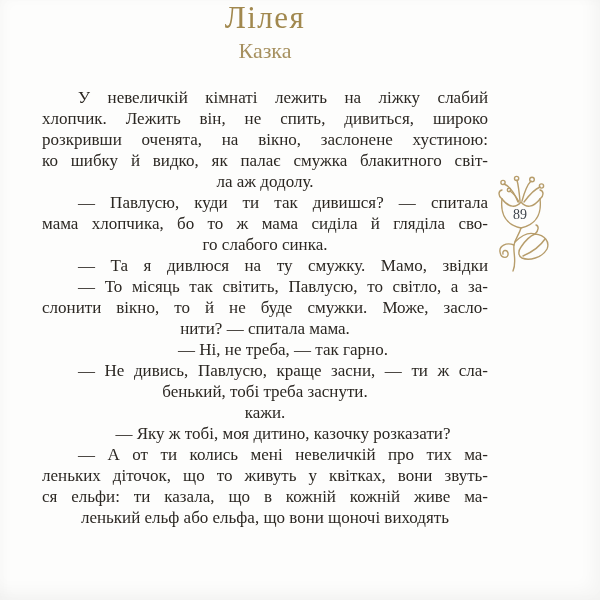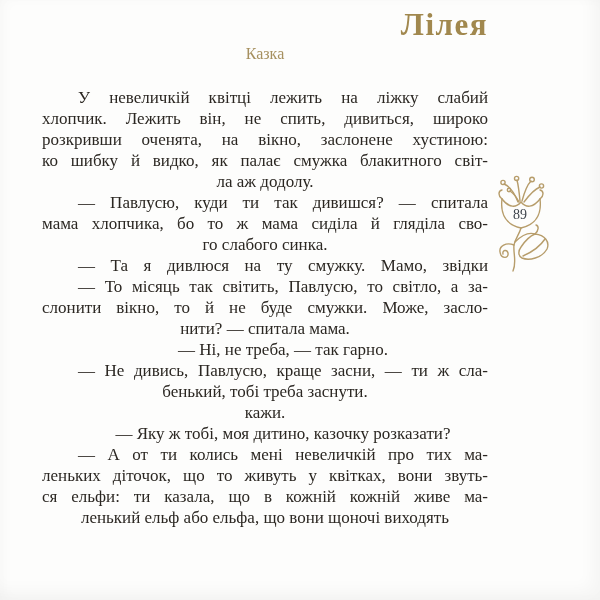--- a/index.html
+++ b/index.html
@@ -15,31 +15,30 @@
     background:#fdfdfc;
     box-shadow:inset -7px -9px 16px rgba(0,0,0,0.035), inset 5px 0 12px rgba(0,0,0,0.018);
   }
   .content{
     position:absolute;
     left:42px;top:0;
     width:446px;
   }
   .title{
     margin:0;
-    padding-top:7px;
-    text-align:right;
+    text-align:center;
     font-size:31px;
-    font-weight:bold;
+    font-weight:normal;
     letter-spacing:1.5px;
     color:#a1884e;
   }
   .subtitle{
     margin:2px 0 0 0;
     text-align:center;
-    font-size:16px;
+    font-size:22px;
     color:#a6905f;
   }
   .textblock{
     position:absolute;
     left:42px;top:87px;
     width:446px;
     font-size:17px;
     line-height:21px;
     color:#2b2722;
   }
@@ -96,21 +95,21 @@
         <path d="M22,73 C14,70 7,74 8,80 C9,87 17,87 16,81 C15,77 10,78 11,82"></path>
         <path d="M23,70 C30,63 37,60 43,62 C47,58 47,54 44,53"></path>
         <path d="M43,62 C53,63 58,70 55,77 C50,86 37,89 30,86 C26,84 26,79 29,75 C33,69 38,64 43,62 Z"></path>
         <path d="M31,84 C40,80 49,73 53,67"></path>
       </g>
       <text x="28" y="47" text-anchor="middle" fill="#3e444c">89</text>
     </svg>
   </div>
 
   <div class="textblock">
-      <div class="line first">У невеличкій квітці лежить на ліжку слабий</div>
+      <div class="line first">У невеличкій кімнаті лежить на ліжку слабий</div>
       <div class="line">хлопчик. Лежить він, не спить, дивиться, широко</div>
       <div class="line">розкривши оченята, на вікно, заслонене хустиною:</div>
       <div class="line">ко шибку й видко, як палає смужка блакитного світ-</div>
       <div class="line last">ла аж додолу.</div>
       <div class="line first">— Павлусю, куди ти так дивишся? — спитала</div>
       <div class="line">мама хлопчика, бо то ж мама сиділа й гляділа сво-</div>
       <div class="line last">го слабого синка.</div>
       <div class="line first">— Та я дивлюся на ту смужку. Мамо, звідки</div>
       <div class="line first">— То місяць так світить, Павлусю, то світло, а за-</div>
       <div class="line">слонити вікно, то й не буде смужки. Може, засло-</div>

